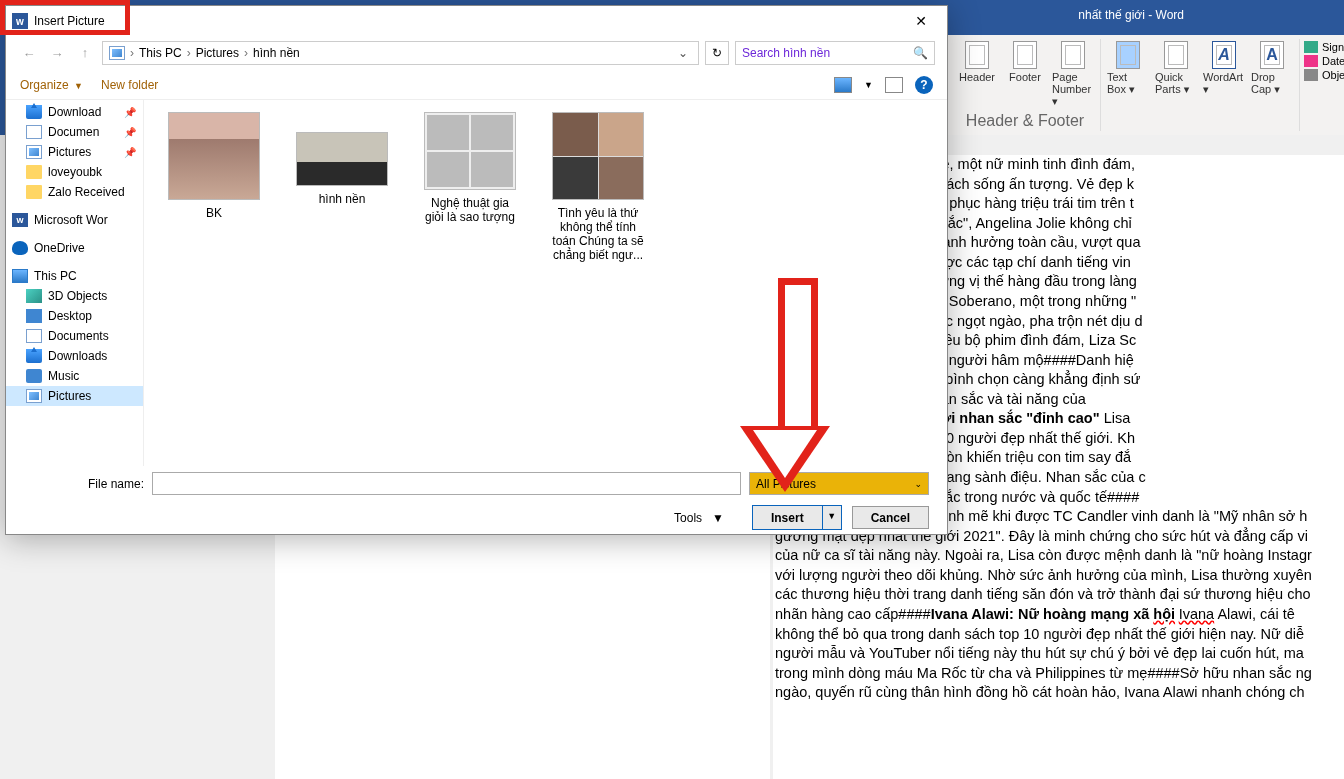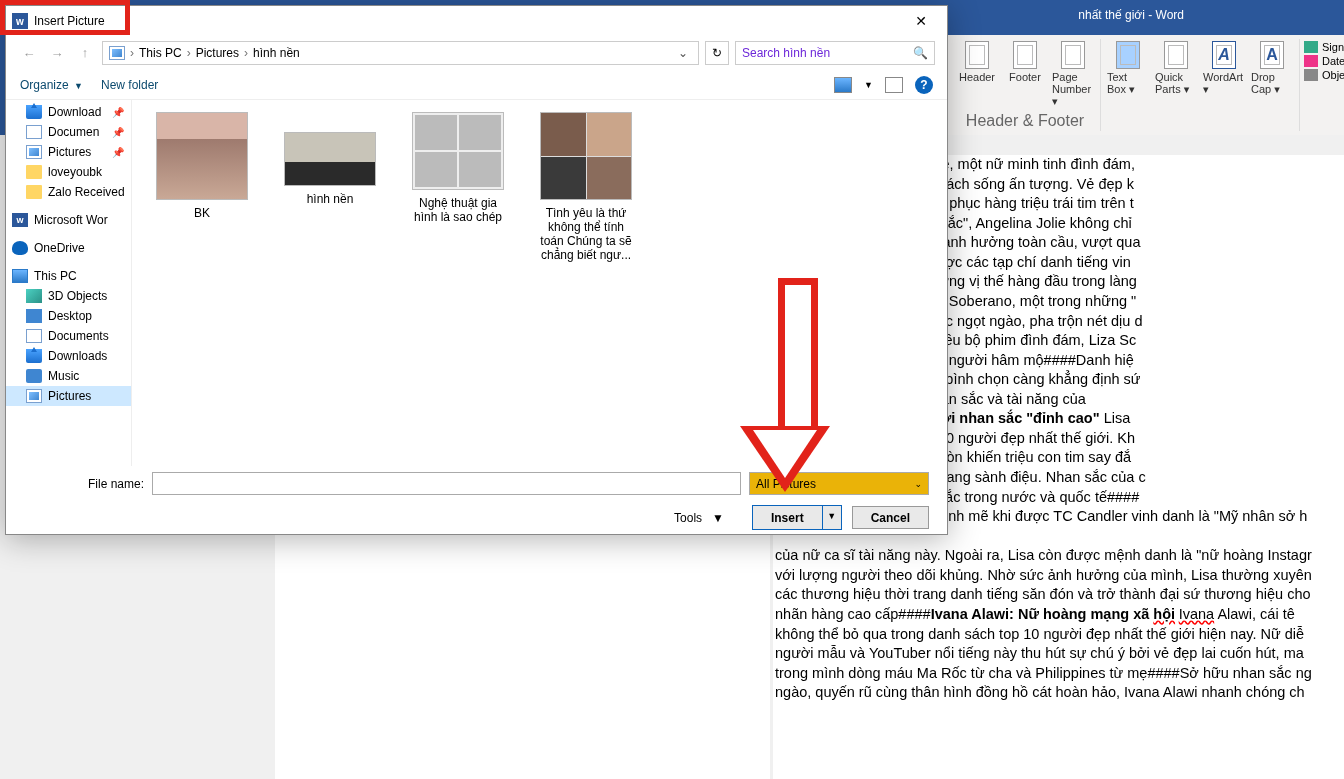--- a/index.html
+++ b/index.html
@@ -35,28 +35,28 @@
 .addr-row { height:34px; display:flex; align-items:center; padding:0 12px; gap:6px; }
 .nav-btn { width:22px; height:22px; color:#999; font-size:13px; text-align:center; line-height:22px; }
 .addr-bar { flex:1; height:24px; border:1px solid #ccc; display:flex; align-items:center; padding:0 6px; font-size:12px; gap:2px; }
 .crumb-sep { color:#777; padding:0 3px; }
 .addr-drop { color:#555; padding:0 4px; }
 .refresh { width:24px; height:24px; border:1px solid #ccc; text-align:center; line-height:22px; font-size:12px; }
 .search-box { width:200px; height:24px; border:1px solid #ccc; display:flex; align-items:center; padding:0 6px; font-size:12px; color:#6d28d9; }
 .search-ico { margin-left:auto; }
 
 .tool-row { height:30px; display:flex; align-items:center; padding:0 14px; border-bottom:1px solid #eee; font-size:12px; }
-.tool-link { color:#0c4a6e; cursor:pointer; margin-right:18px; }
+.tool-link { color:#a16207; cursor:pointer; margin-right:18px; }
 .tool-link .caret { font-size:9px; margin-left:2px; }
 .view-btns { margin-left:auto; display:flex; gap:12px; align-items:center; }
 .view-ico { width:18px; height:16px; border:1px solid #888; }
 .help-ico { width:18px; height:18px; border-radius:50%; background:#0a64bc; color:#fff; font-size:12px; text-align:center; line-height:18px; font-weight:bold; }
 
 .dlg-body { display:flex; height: calc(100% - 30px - 34px - 30px - 68px); }
-.sidebar { width:126px; border-right:1px solid #eee; overflow:hidden; font-size:12px; padding:2px 0; }
+.sidebar { width:138px; border-right:1px solid #eee; overflow:hidden; font-size:12px; padding:2px 0; }
 .side-item { display:flex; align-items:center; padding:3px 6px 3px 20px; gap:6px; white-space:nowrap; cursor:pointer; }
 .side-item.selected { background:#cde8ff; }
 .side-item.group { padding-left:6px; margin-top:8px; }
 .fico { width:16px; height:14px; display:inline-block; flex-shrink:0; }
 .fico.dl { background:linear-gradient(#4aa3ff,#1b6fcf); border-radius:0 0 2px 2px; position:relative; }
 .fico.dl::after{content:"";position:absolute;left:5px;top:-5px;border:3px solid transparent;border-bottom:5px solid #1b6fcf;}
 .fico.doc { background:#fff; border:1px solid #7aa0cf; }
 .fico.pic { background:#fff; border:1px solid #7aa0cf; position:relative; }
 .fico.pic::after{content:"";position:absolute;inset:2px;background:linear-gradient(135deg,#7ebfff,#3f86d1);}
 .fico.folder { background:#ffd664; border-radius:1px; }
@@ -173,21 +173,21 @@
   <span>ơng Tây. Nổi tiếng qua nhiều bộ phim đình đám, Liza Sc</span><br>
   <span>oàng phim ảnh" trong lòng người hâm mộ####Danh hiệ</span><br>
   <span>17" do trang Starmometer bình chọn càng khẳng định sứ</span><br>
   <span>ô trở thành biểu tượng nhan sắc và tài năng của</span><br>
   <b><span class="underline">kpink</span></b><span> - </span><b>Ngôi sao đa tài với nhan sắc "đỉnh cao"</b><span> Lisa</span><br>
   <span>ckpink góp mặt trong top 10 người đẹp nhất thế giới. Kh</span><br>
   <span>bởi tài năng âm nhạc mà còn khiến triệu con tim say đắ</span><br>
   <span>ái sang chảnh và gu thời trang sành điệu. Nhan sắc của c</span><br>
   <span>các bảng xếp hạng nhan sắc trong nước và quốc tế####</span><br>
   <span>biệt, Lisa gây ấn tượng mạnh mẽ khi được TC Candler vinh danh là "Mỹ nhân sở h</span><br>
-  <br>
+  <span>gương mặt đẹp nhất thế giới 2021". Đây là minh chứng cho sức hút và đẳng cấp vi</span><br>
   <span>của nữ ca sĩ tài năng này. Ngoài ra, Lisa còn được mệnh danh là "nữ hoàng Instagr</span><br>
   <span>với lượng người theo dõi khủng. Nhờ sức ảnh hưởng của mình, Lisa thường xuyên</span><br>
   <span>các thương hiệu thời trang danh tiếng săn đón và trở thành đại sứ thương hiệu cho</span><br>
   <span>nhãn hàng cao cấp####</span><b>Ivana Alawi: Nữ hoàng mạng xã </b><b><span class="underline">hội</span></b> <span class="underline"> Ivana</span><span> Alawi, cái tê</span><br>
   <span>không thể bỏ qua trong danh sách top 10 người đẹp nhất thế giới hiện nay. Nữ diễ</span><br>
   <span>người mẫu và YouTuber nổi tiếng này thu hút sự chú ý bởi vẻ đẹp lai cuốn hút, ma</span><br>
   <span>trong mình dòng máu Ma Rốc từ cha và Philippines từ mẹ####Sở hữu nhan sắc ng</span><br>
   <span>ngào, quyến rũ cùng thân hình đồng hồ cát hoàn hảo, Ivana Alawi nhanh chóng ch</span>
 </div>
 
@@ -302,21 +302,21 @@
           <div class="thumb t2"></div>
           <span>hình nền</span>
         </div>
       <div class="file-item">
           <div class="thumb t3">
             <span></span>
             <span></span>
             <span></span>
             <span></span>
           </div>
-          <span>Nghệ thuật gia hình là sao chép</span>
+          <span>Nghệ thuật gia giỏi là sao tượng</span>
         </div>
       <div class="file-item">
           <div class="thumb t5">
             <span></span>
             <span></span>
             <span></span>
             <span></span>
           </div>
           <span>Tình yêu là thứ không thể tính toán Chúng ta sẽ chẳng biết ngư...</span>
         </div>

